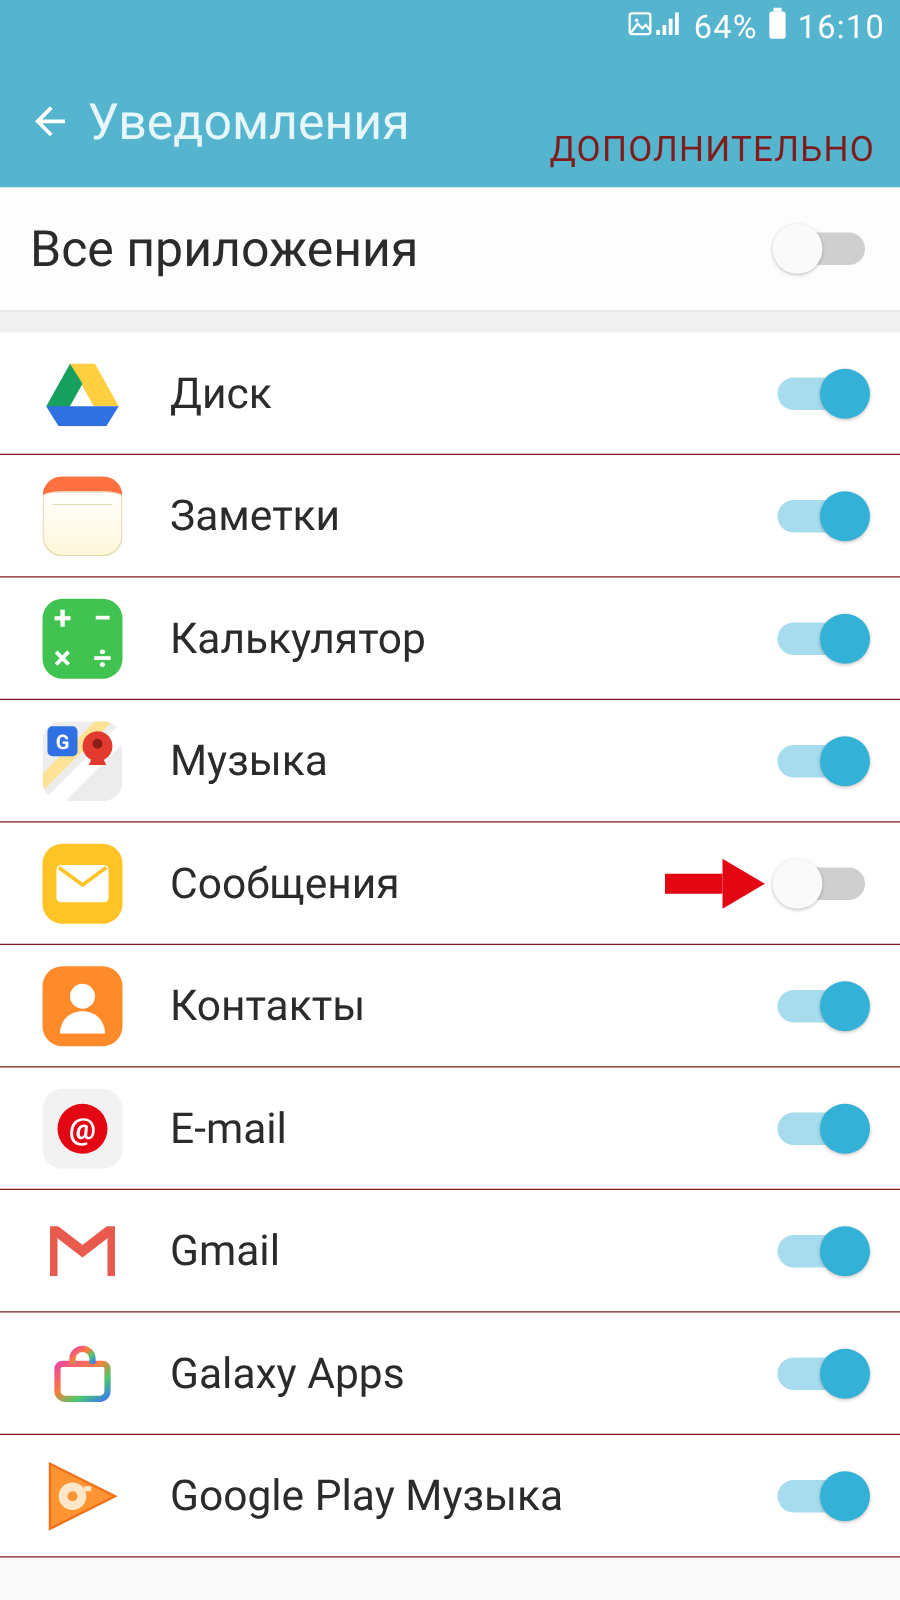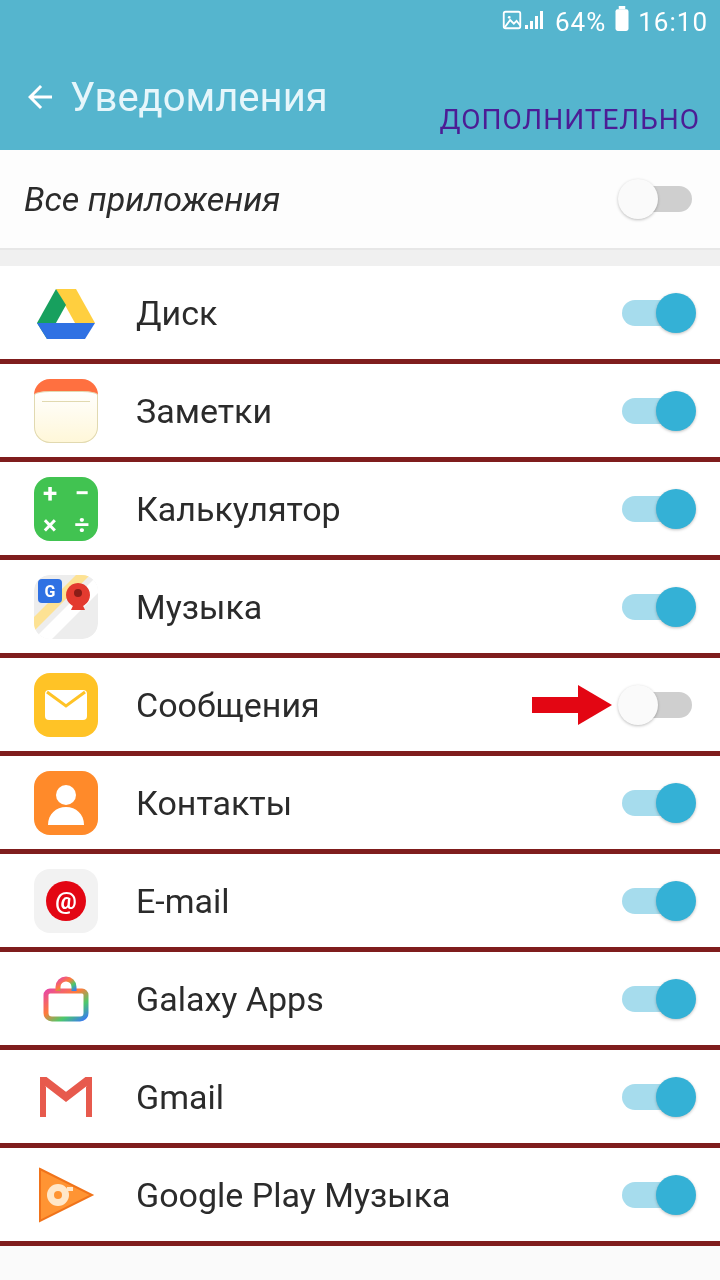--- a/index.html
+++ b/index.html
@@ -44,51 +44,50 @@
   .header-title {
     flex: 1;
     font-size: 40px;
     font-weight: 400;
     color: #e6f6fb;
   }
   .header-action {
     font-size: 28px;
     font-weight: 400;
     letter-spacing: 1px;
-    color: #4c1d95;
+    color: #7f1d1d;
     margin-top: 45px;
   }
 
   
   .all-apps-row {
     background: #fdfdfd;
     height: 100px;
     display:flex;
     align-items:center;
     padding: 0 24px 0 24px;
     border-bottom: 2px solid #e7e7e7;
   }
   .all-apps-label {
     flex:1;
-    font-size: 34px;
+    font-size: 40px;
     color: #2b2b2b;
-    font-style: italic;
   }
 
   
   .section-gap { height: 16px; background:#f0f0f0; }
 
   
   .app-list { background:#ffffff; }
   .app-row {
     height: 98px;
     display:flex;
     align-items:center;
     padding-right: 24px;
-    border-bottom: 5px solid #7f1d1d;
+    border-bottom: 1px solid #7f1d1d;
     position: relative;
   }
   .app-icon {
     width: 64px; height:64px;
     margin-left: 34px;
     border-radius: 15px;
     display:flex; align-items:center; justify-content:center;
     flex-shrink:0;
   }
   .app-label {
@@ -320,20 +319,36 @@
   </div>
 
   <div class="app-row">
     <div class="app-icon ic-email">
       <svg width="44" height="44" viewBox="0 0 44 44">
           <circle cx="22" cy="22" r="20" fill="#e30613"></circle>
           <text x="22" y="30" font-size="24" font-weight="700" fill="#fff" text-anchor="middle">@</text>
         </svg>
     </div>
     <div class="app-label">E-mail</div>
+    <div class="toggle on">
+      <div class="toggle-track"></div>
+        <div class="toggle-thumb"></div>
+    </div>
+  </div>
+
+  <div class="app-row">
+    <div class="app-icon ic-gmail">
+      <svg width="52" height="40" viewBox="0 0 52 40">
+        <rect width="52" height="40" fill="#ffffff"></rect>
+        <polygon points="0,0 0,40 6,40 6,10" fill="#e75a4d"></polygon>
+        <polygon points="52,0 52,40 46,40 46,10" fill="#e75a4d"></polygon>
+        <polyline points="0,0 26,20 52,0" fill="none" stroke="#e75a4d" stroke-width="8"></polyline>
+      </svg>
+    </div>
+    <div class="app-label">Gmail</div>
     <div class="toggle on">
       <div class="toggle-track"></div>
         <div class="toggle-thumb"></div>
     </div>
   </div>
 
   <div class="app-row">
     <div class="app-icon ic-galaxy">
       <svg width="48" height="48" viewBox="0 0 48 48">
         <defs>
@@ -349,36 +364,20 @@
       </svg>
     </div>
     <div class="app-label">Galaxy Apps</div>
     <div class="toggle on">
       <div class="toggle-track"></div>
         <div class="toggle-thumb"></div>
     </div>
   </div>
 
   <div class="app-row">
-    <div class="app-icon ic-gmail">
-      <svg width="52" height="40" viewBox="0 0 52 40">
-        <rect width="52" height="40" fill="#ffffff"></rect>
-        <polygon points="0,0 0,40 6,40 6,10" fill="#e75a4d"></polygon>
-        <polygon points="52,0 52,40 46,40 46,10" fill="#e75a4d"></polygon>
-        <polyline points="0,0 26,20 52,0" fill="none" stroke="#e75a4d" stroke-width="8"></polyline>
-      </svg>
-    </div>
-    <div class="app-label">Gmail</div>
-    <div class="toggle on">
-      <div class="toggle-track"></div>
-        <div class="toggle-thumb"></div>
-    </div>
-  </div>
-
-  <div class="app-row">
     <div class="app-icon ic-playmusic">
       <svg width="60" height="60" viewBox="0 0 60 60">
         <polygon points="4,4 56,30 4,56" fill="#ff9433"></polygon>
         <polygon points="4,4 56,30 4,56" fill="none" stroke="#f0731a" stroke-width="2"></polygon>
         <circle cx="22" cy="30" r="11" fill="#ffe7c9"></circle>
         <circle cx="22" cy="30" r="4" fill="#ff9433"></circle>
         <path d="M31 24 h6" stroke="#ffe7c9" stroke-width="4"></path>
       </svg>
     </div>
     <div class="app-label">Google Play Музыка</div>

